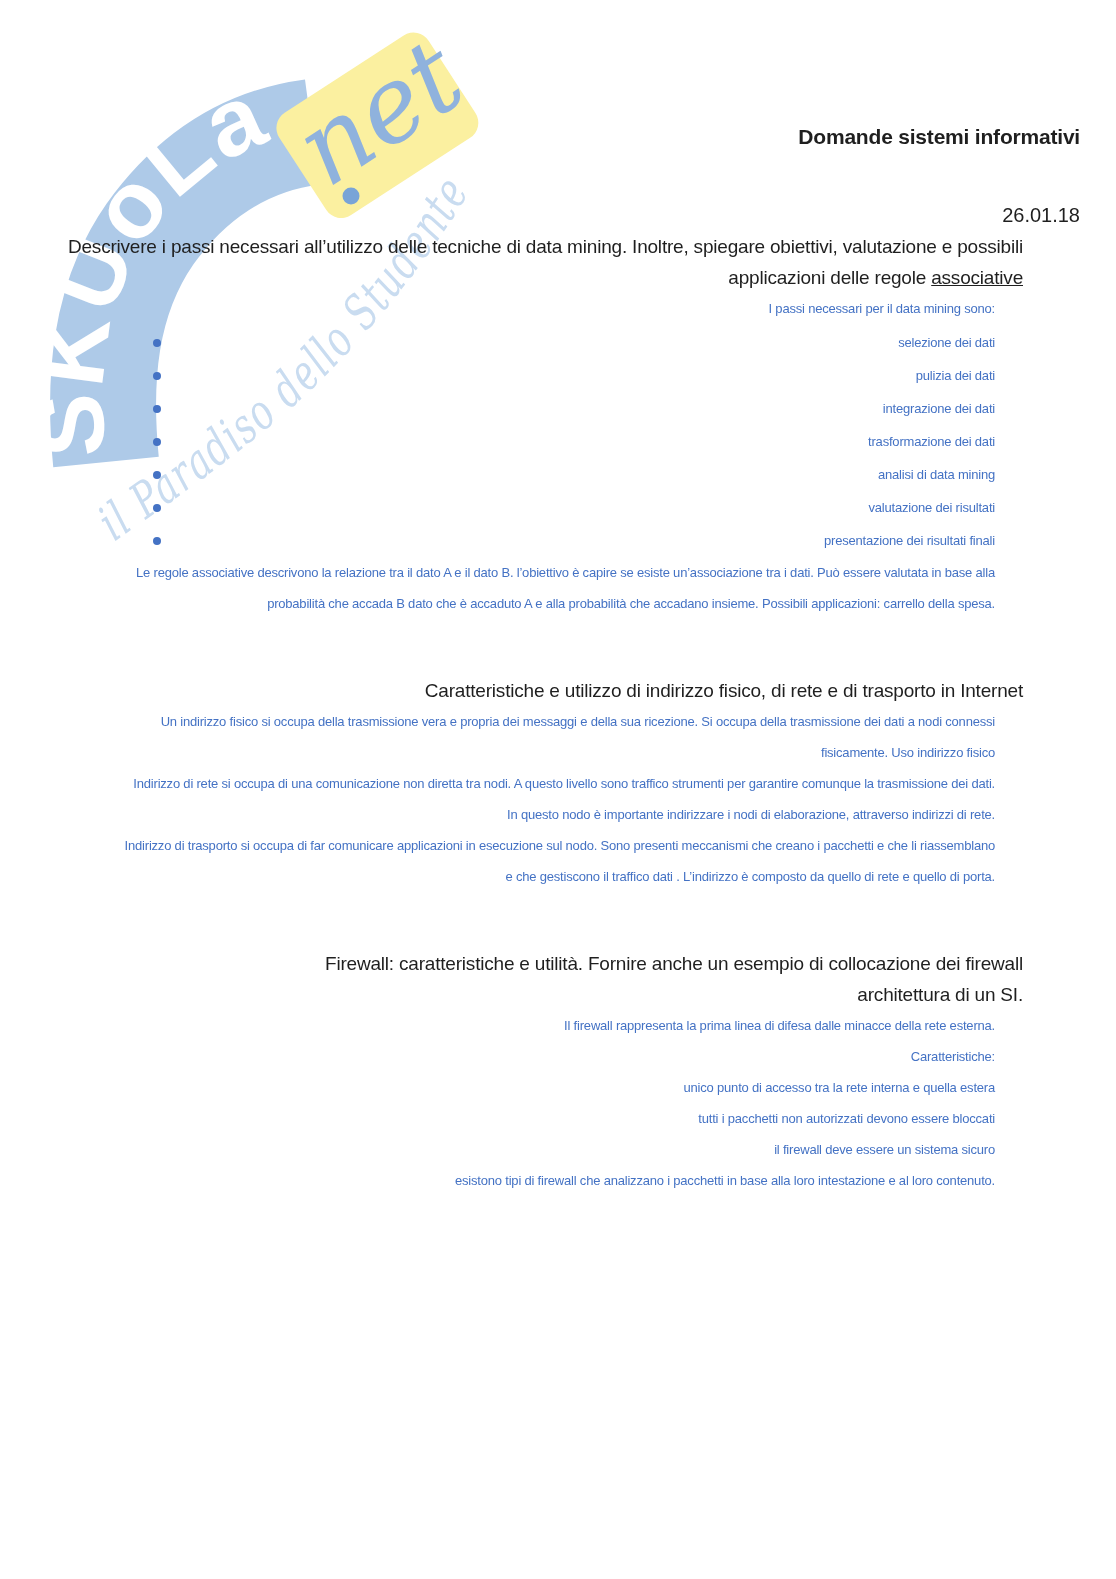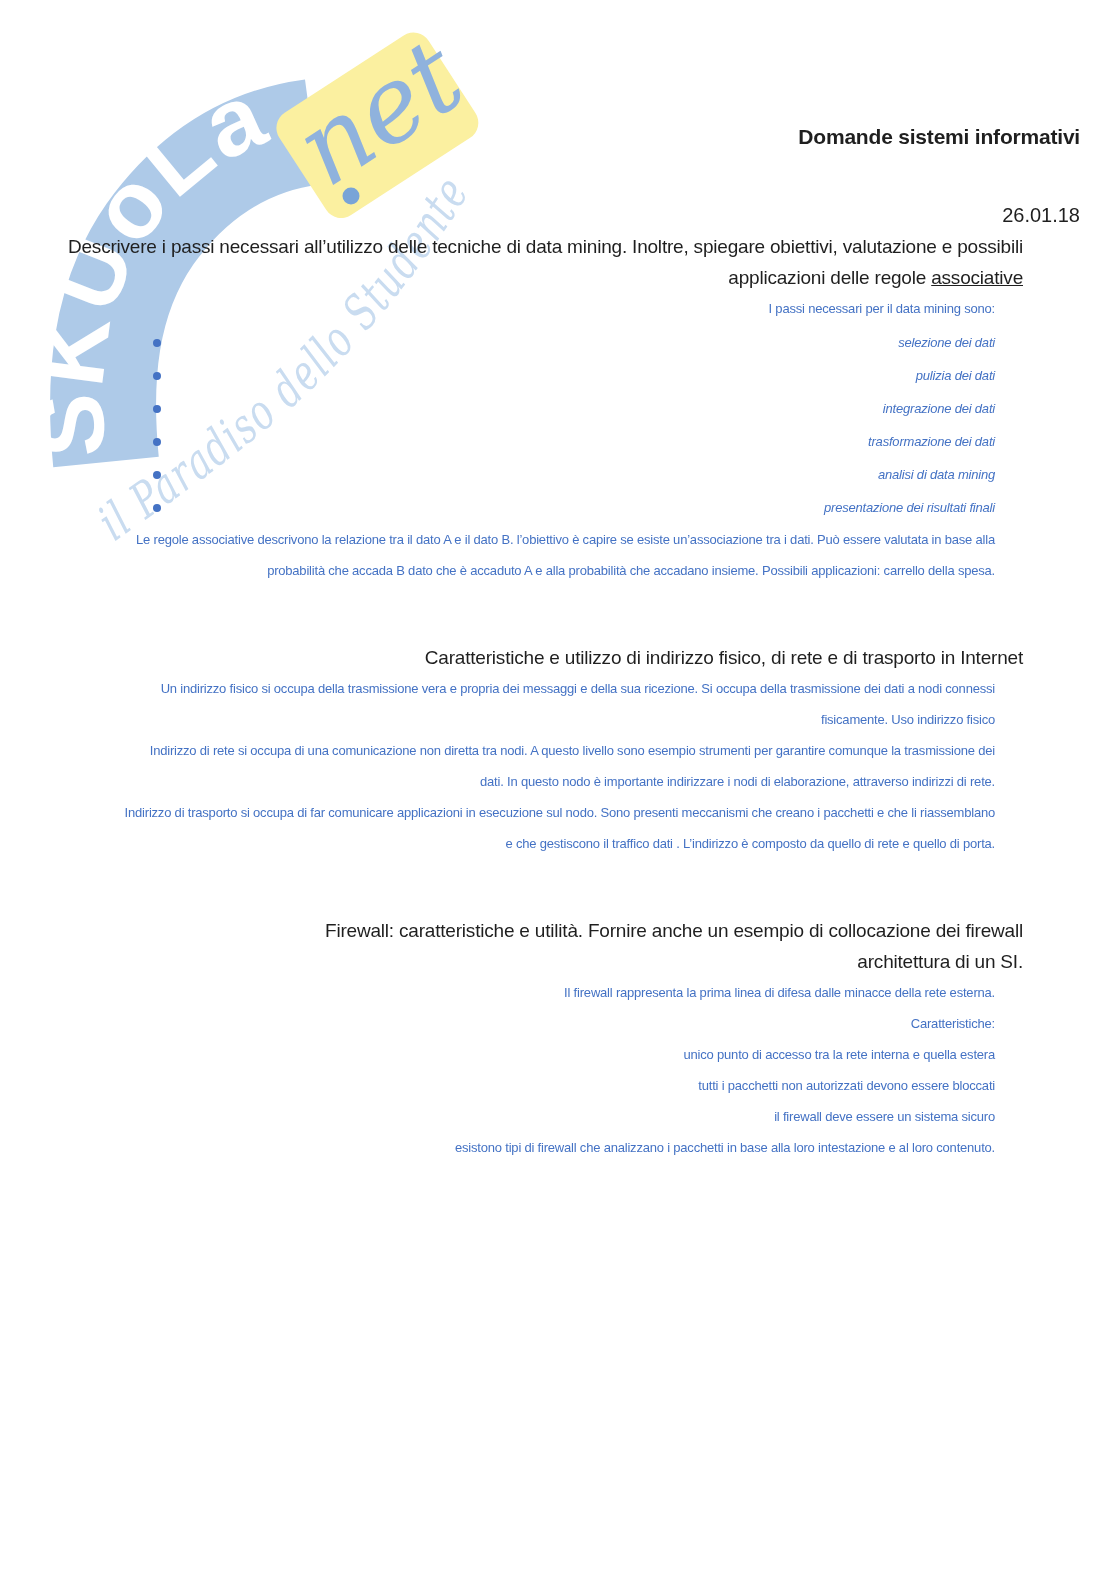--- a/index.html
+++ b/index.html
@@ -76,21 +76,20 @@
     color:#4472c4;
     font-size:13px;
     line-height:31px;
     letter-spacing:-0.2px;
   }
   .answer p { margin:0; }
   .bullets {
     margin:2px 0 0 0;
     padding:0;
     list-style:none;
-    font-style:italic;
   }
   .bullets li {
     position:relative;
     padding-left:64px;
     line-height:33px;
   }
   .bullets li::before {
     content:"";
     position:absolute;
     left:30px; top:13px;
@@ -138,30 +137,31 @@
     <h2 class="q-title"><span>Descrivere i passi necessari all’utilizzo delle tecniche di data mining. Inoltre, spiegare obiettivi, valutazione e possibili applicazioni delle regole </span><span class="u">associative</span></h2>
 
     <div class="answer">
       <p>I passi necessari per il data mining sono:</p>
       <ul class="bullets">
         <li>selezione dei dati</li>
         <li>pulizia dei dati</li>
         <li>integrazione dei dati</li>
         <li>trasformazione dei dati</li>
         <li>analisi di data mining</li>
+        <li>valutazione dei risultati</li>
         <li>presentazione dei risultati finali</li>
       </ul>
       <p>Le regole associative descrivono la relazione tra il dato A e il dato B. l’obiettivo è capire se esiste un’associazione tra i dati. Può essere valutata in base alla probabilità che accada B dato che è accaduto A e alla probabilità che accadano insieme. Possibili applicazioni: carrello della spesa.</p>
     </div>
 
     <h2 class="q-title sec">Caratteristiche e utilizzo di indirizzo fisico, di rete e di trasporto in Internet</h2>
 
     <div class="answer">
       <p>Un indirizzo fisico si occupa della trasmissione vera e propria dei messaggi e della sua ricezione. Si occupa della trasmissione dei dati a nodi connessi fisicamente. Uso indirizzo fisico</p>
-      <p>Indirizzo di rete si occupa di una comunicazione non diretta tra nodi. A questo livello sono esempio strumenti per garantire comunque la trasmissione dei dati. In questo nodo è importante indirizzare i nodi di elaborazione, attraverso indirizzi di rete.</p>
+      <p>Indirizzo di rete si occupa di una comunicazione non diretta tra nodi. A questo livello sono traffico strumenti per garantire comunque la trasmissione dei dati. In questo nodo è importante indirizzare i nodi di elaborazione, attraverso indirizzi di rete.</p>
       <p>Indirizzo di trasporto si occupa di far comunicare applicazioni in esecuzione sul nodo. Sono presenti meccanismi che creano i pacchetti e che li riassemblano e che gestiscono il traffico dati . L’indirizzo è composto da quello di rete e quello di porta.</p>
     </div>
 
     <h2 class="q-title sec2">
       <span class="tline">Firewall: caratteristiche e utilità. Fornire anche un esempio di collocazione dei firewall</span>
       <span class="tline">architettura di un SI.</span>
     </h2>
 
     <div class="answer">
       <p>Il firewall rappresenta la prima linea di difesa dalle minacce della rete esterna.</p>

